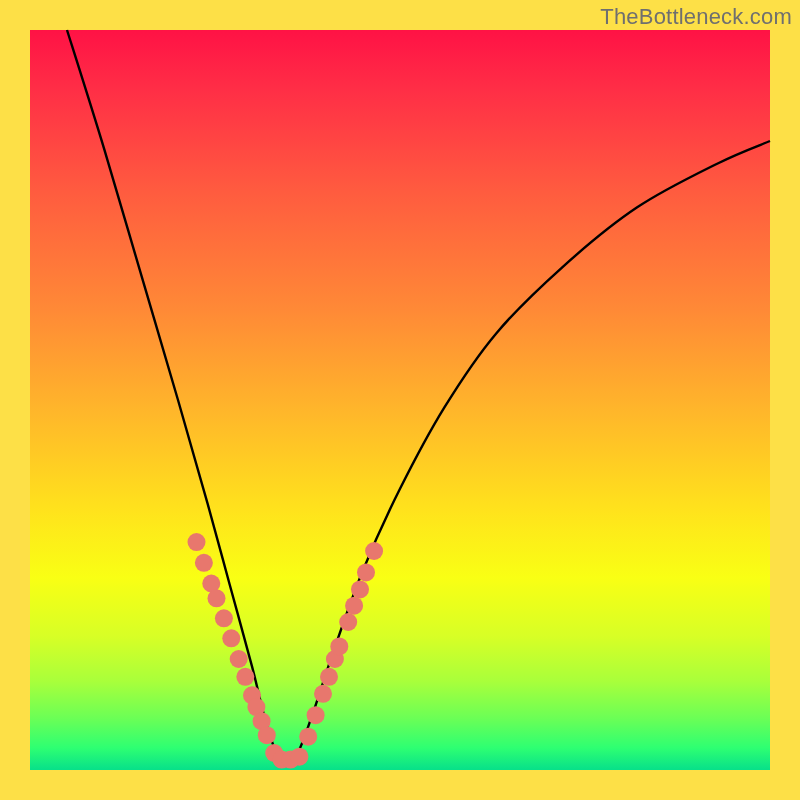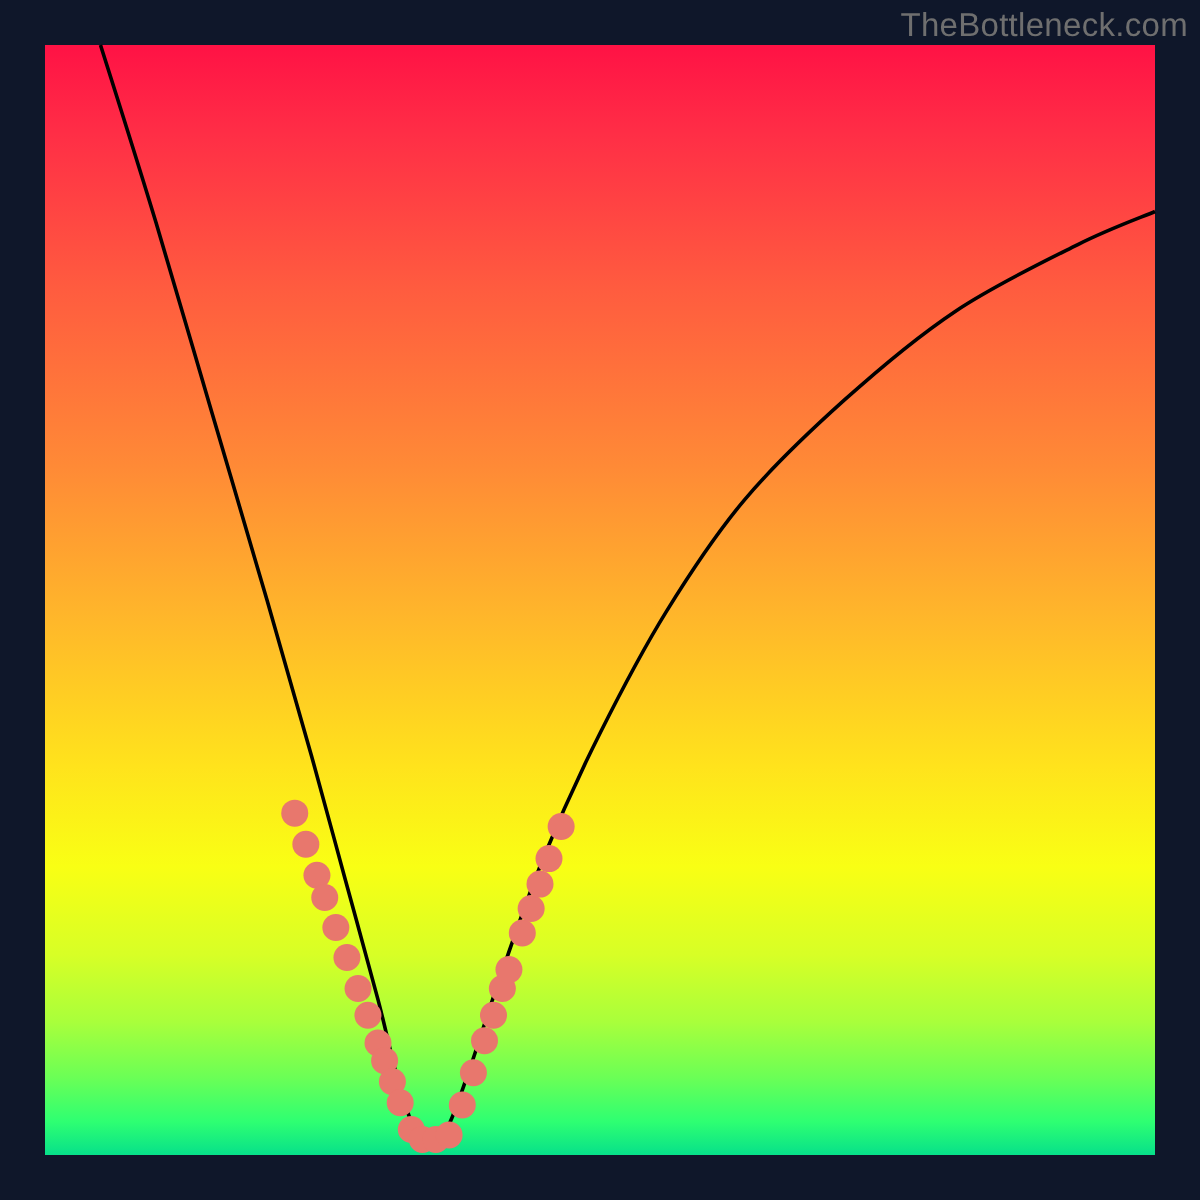--- a/index.html
+++ b/index.html
@@ -10,21 +10,21 @@
     background: #000;
     overflow: hidden;
     font-family: Arial, Helvetica, sans-serif;
   }
   .frame {
     position: absolute;
     left: 0;
     top: 0;
     width: 800px;
     height: 800px;
-    background: #0f172a;
+    background: #fde047;
   }
   .plot {
     position: absolute;
     left: 30px;
     top: 30px;
     width: 740px;
     height: 740px;
     
     background: linear-gradient(to bottom,
       #ff1245 0%,

